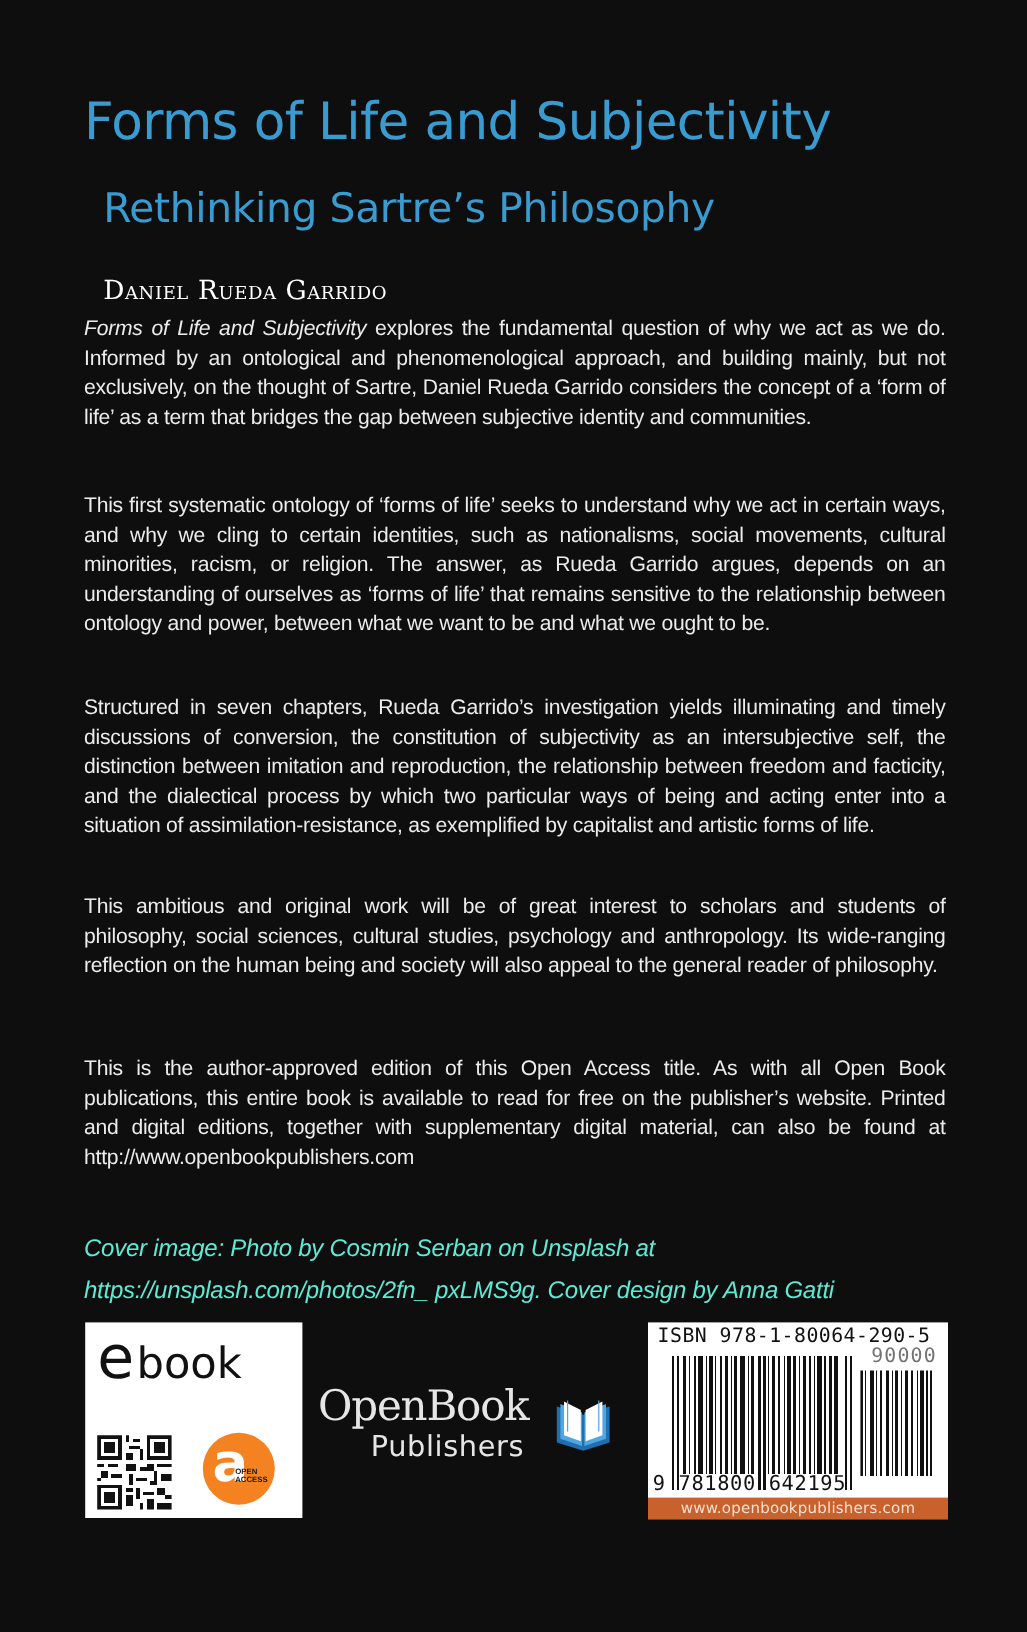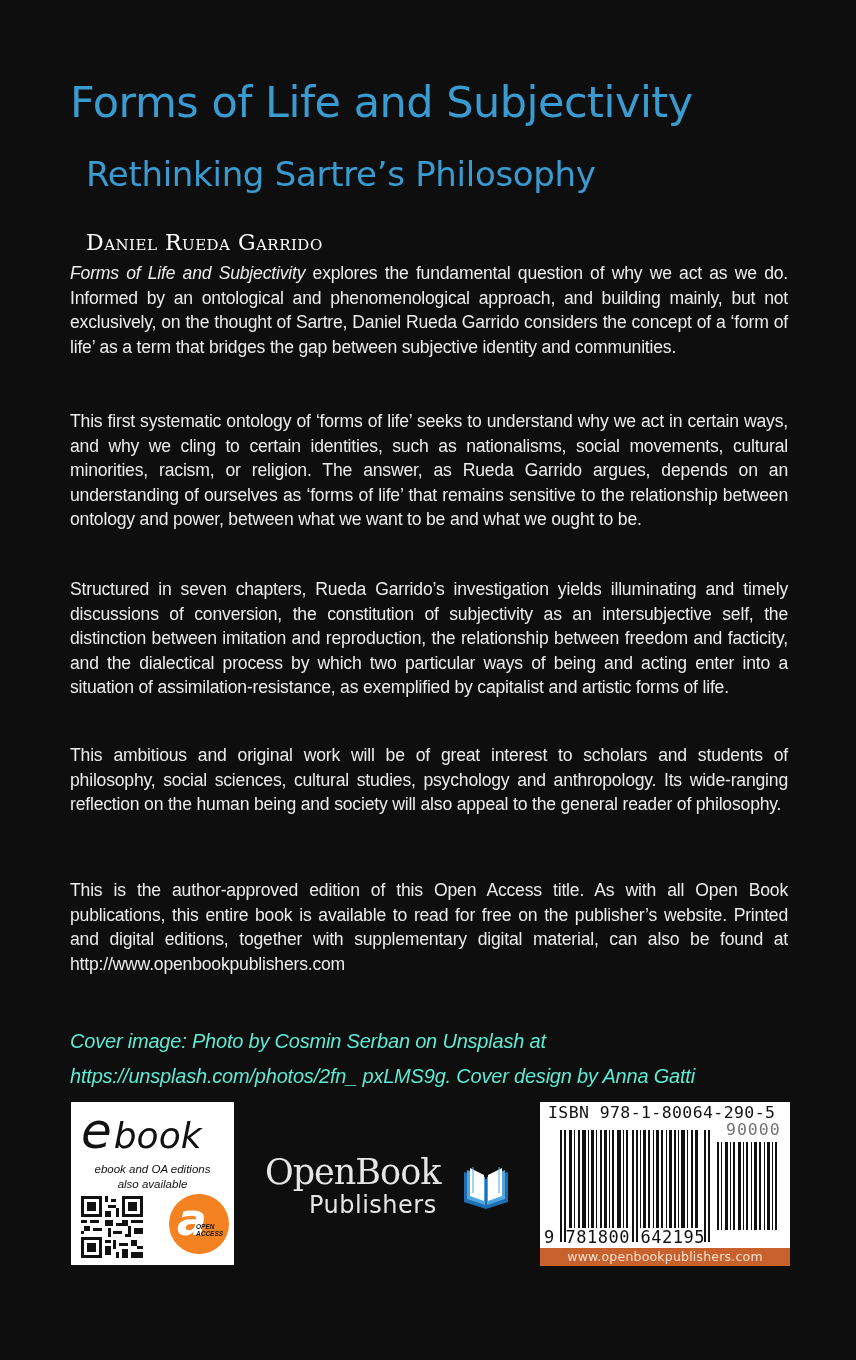--- a/index.html
+++ b/index.html
@@ -33,22 +33,22 @@
     text-align: justify; margin: 0; letter-spacing: -0.2px;
   }
   .body-text i { font-style: italic; }
   .credit {
     position: absolute; left: 70px; top: 1024px; width: 718px; margin: 0;
     font-family: "Liberation Sans", sans-serif; font-style: italic;
     font-size: 20px; line-height: 35px; color: #5eead4; letter-spacing: -0.2px;
   }
   
   .ebook-box {
-    position: absolute; left: 71px; top: 1102px; width: 163px; height: 163px;
-    background: #ffffff; color: #111; font-style: italic;
+    position: absolute; left: 71px; top: 1102px; width: 181px; height: 163px;
+    background: #ffffff; color: #111;
   }
   .ebook-logo { position: absolute; left: 10px; top: 4px; white-space: nowrap; line-height: 1; }
   .ebook-e { font-family: "DejaVu Sans", sans-serif; font-size: 50px; color: #111; }
   .ebook-word { font-family: "DejaVu Sans", sans-serif; font-size: 36px; color: #111; margin-left: 2px; }
   .ebook-caption {
     position: absolute; left: 0; top: 60px; width: 163px; text-align: center;
     font-family: "Liberation Sans", sans-serif; font-size: 11.5px; line-height: 15px; color: #111;
   }
   .qr { position: absolute; left: 10px; top: 94px; width: 62px; height: 62px; }
   .oa-badge {
@@ -114,24 +114,20 @@
 
 <p class="body-text" style="top:743px;">This ambitious and original work will be of great interest to scholars and students of philosophy, social sciences, cultural studies, psychology and anthropology. Its wide-ranging reflection on the human being and society will also appeal to the general reader of philosophy.</p>
 
 <p class="body-text" style="top:878px;">This is the author-approved edition of this Open Access title. As with all Open Book publications, this entire book is available to read for free on the publisher’s website. Printed and digital editions, together with supplementary digital material, can also be found at http://www.openbookpublishers.com</p>
 
 <p class="credit">Cover image: Photo by Cosmin Serban on Unsplash at https://unsplash.com/photos/2fn_ pxLMS9g. Cover design by Anna Gatti</p>
 
 <div class="ebook-box">
   <div class="ebook-logo">
     <span class="ebook-e">e</span><span class="ebook-word">book</span>
-  </div>
-  <div class="ebook-caption">
-    <div>ebook and OA editions</div>
-    <div>also available</div>
   </div>
   <svg class="qr" viewBox="0 0 21 21" shape-rendering="crispEdges">
     <rect width="21" height="21" fill="#fff"></rect>
     <g fill="#111">
       <rect x="0" y="0" width="7" height="7"></rect>
         <rect x="1" y="1" width="5" height="5" fill="#fff"></rect>
         <rect x="2" y="2" width="3" height="3"></rect>
       <rect x="14" y="0" width="7" height="7"></rect>
         <rect x="15" y="1" width="5" height="5" fill="#fff"></rect>
         <rect x="16" y="2" width="3" height="3"></rect>

